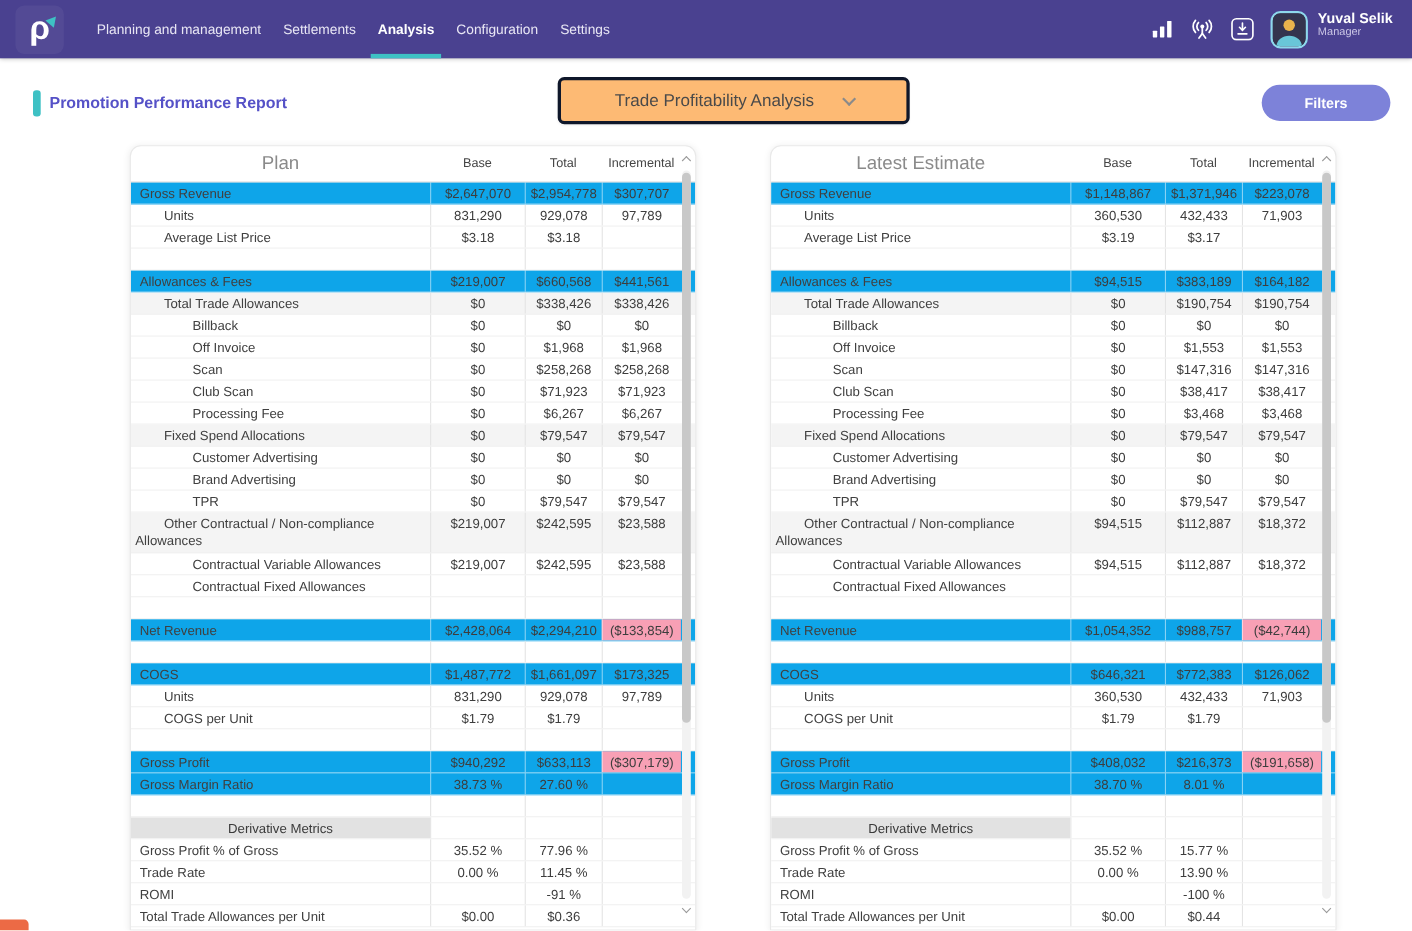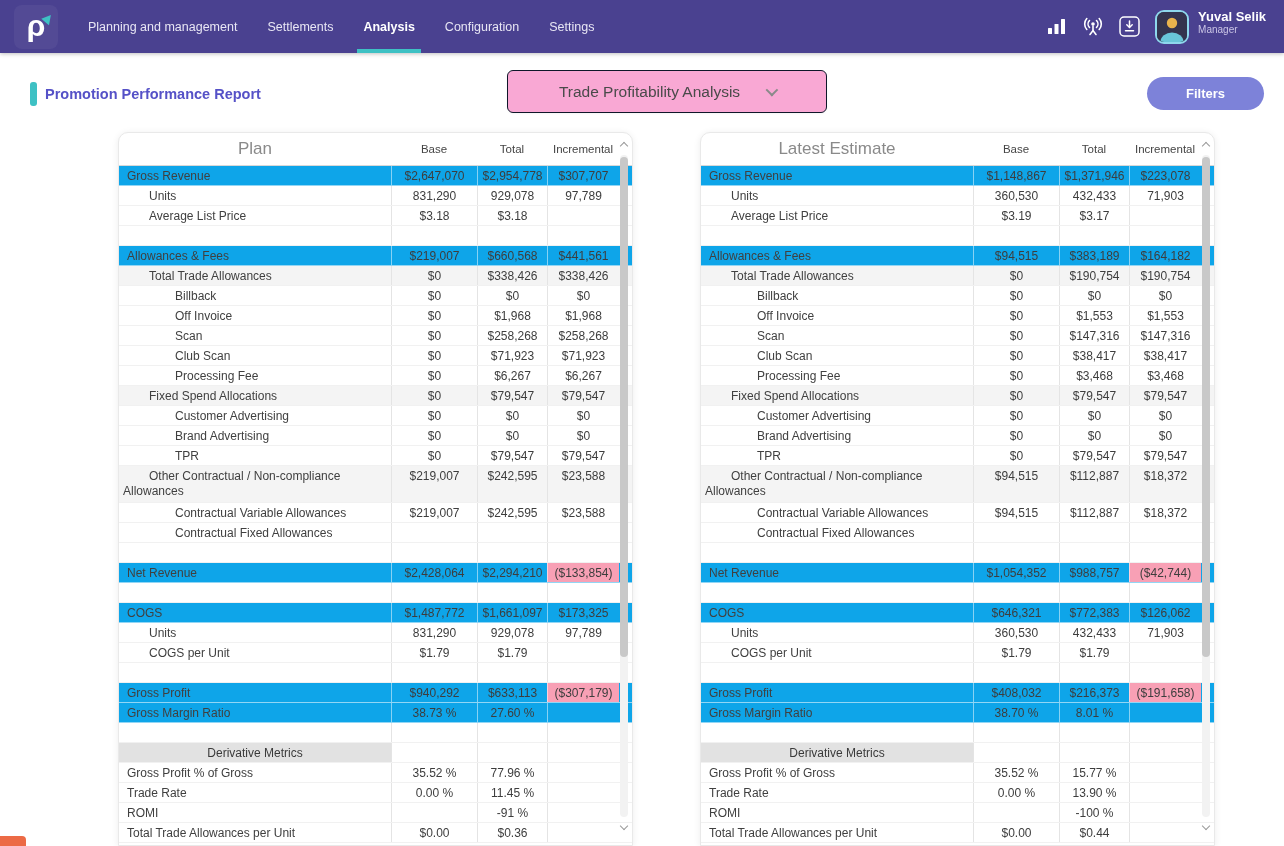--- a/index.html
+++ b/index.html
@@ -12,21 +12,21 @@
     background:#4A4190; display:flex; align-items:center;
     box-shadow:0 1px 4px rgba(0,0,0,.25); z-index:5; }
   .brand { width:44px; height:44px; margin-left:14px; position:relative;
     display:flex; align-items:center; justify-content:center;
     background:rgba(255,255,255,.05); border-radius:8px; }
   .brand .rho { color:#ffffff; font-size:30px; font-weight:bold; line-height:1;
     transform:translateY(-1px); }
   .brand .tri { position:absolute; top:9px; right:5px; width:0; height:0;
     border-left:5px solid transparent; border-right:5px solid transparent;
     border-bottom:9px solid #3EC1C4; transform:rotate(40deg); }
-  .nav-menu { display:flex; align-items:center; gap:30px; margin-left:30px; height:100%; }
+  .nav-menu { display:flex; align-items:center; gap:20px; margin-left:30px; height:100%; }
   .nav-item { color:#E8E6F4; font-size:12.5px; height:100%; display:flex;
     align-items:center; position:relative; cursor:pointer; white-space:nowrap; }
   .nav-item.active { color:#ffffff; font-weight:bold; }
   .nav-item.active::after { content:""; position:absolute; left:-6px; right:-6px;
     bottom:0; height:4px; background:#3EC1C4; }
   .nav-right { position:absolute; right:18px; top:0; height:53px; display:flex;
     align-items:center; gap:15px; }
   .icon-btn { display:flex; align-items:center; justify-content:center; cursor:pointer; }
   .user-chip { display:flex; gap:9px; }
   .avatar { width:34px; height:34px; border-radius:9px; border:2px solid #8ED8EC;
@@ -35,21 +35,21 @@
   .user-role { color:#CBC6E6; font-size:10px; line-height:12px; }
 
   
   .page-header { position:absolute; top:53px; left:0; width:1284px; height:77px;
     background:#ffffff; }
   .title-accent { position:absolute; left:30px; top:29px; width:7px; height:24px;
     border-radius:3px; background:#3EC1C4; }
   .page-title { position:absolute; left:45px; top:33px; font-size:14.5px;
     font-weight:bold; color:#5551C7; }
   .report-select { position:absolute; left:507px; top:17px; width:320px; height:43px;
-    border:1px solid #0f172a; border-radius:6px; background:#f9a8d4; display:flex;
+    border:3px solid #0f172a; border-radius:6px; background:#fdba74; display:flex;
     align-items:center; justify-content:center; gap:26px; cursor:pointer;
     box-shadow:0 1px 2px rgba(0,0,0,.04); }
   .report-select .val { font-size:15.5px; color:#4A4A4A; }
   .chev { width:9px; height:9px; border-right:2px solid #8A8A8A;
     border-bottom:2px solid #8A8A8A; transform:rotate(45deg) translateY(-2px); }
   .filters-btn { position:absolute; right:20px; top:24px; width:117px; height:33px;
     border:none; border-radius:17px; background:#7D82D9; color:#ffffff;
     font-size:13px; font-weight:bold; cursor:pointer;
     font-family:"Liberation Sans", sans-serif; }
 

